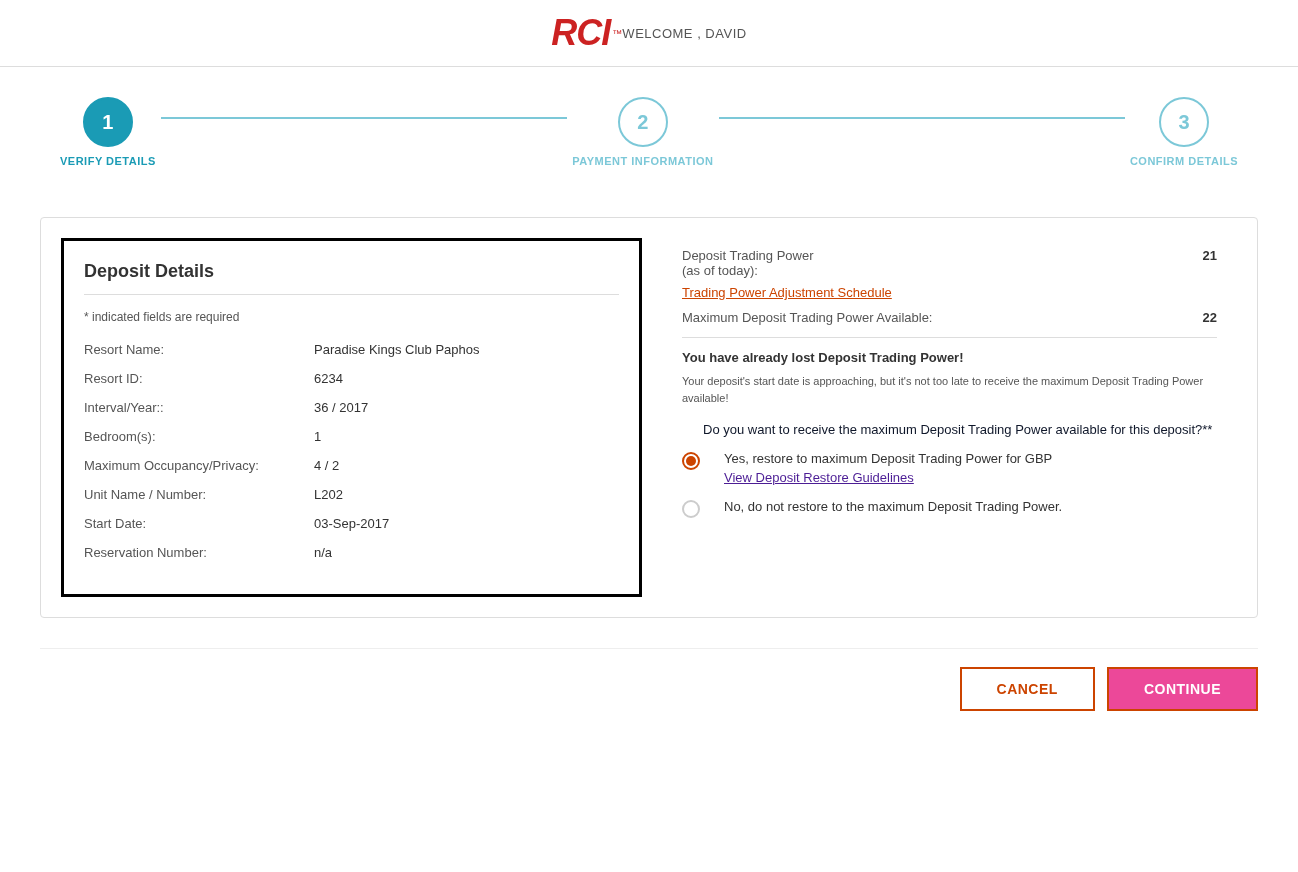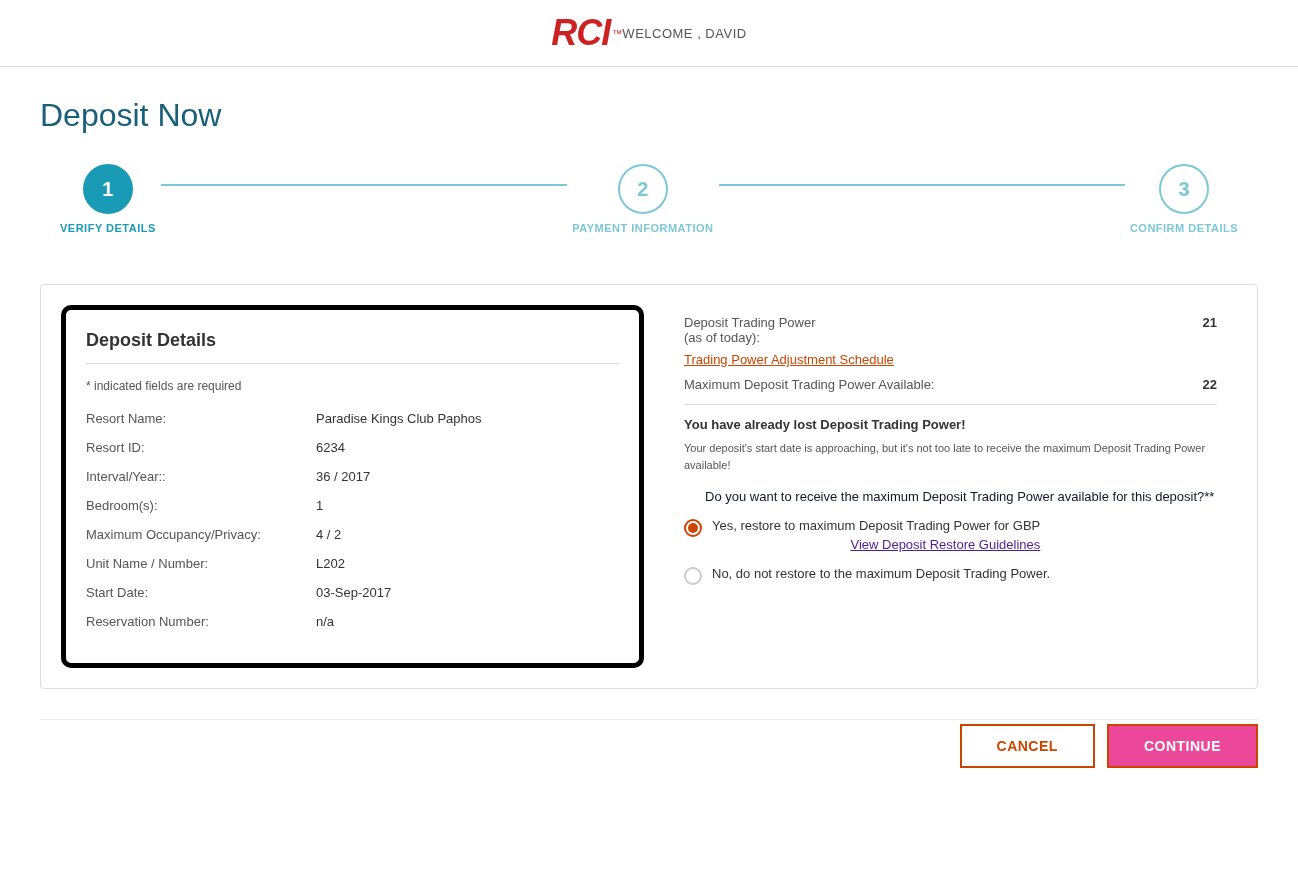--- a/index.html
+++ b/index.html
@@ -117,22 +117,22 @@
       margin-bottom: 30px;
     }
     .card-inner {
       display: flex;
       gap: 20px;
     }
 
     
     .deposit-details {
       flex: 1;
-      border: 5px solid #000000;
-      border-radius: 10px;
+      border: 3px solid #000000;
+      border-radius: 0;
       padding: 20px;
     }
     .deposit-details-title {
       font-size: 18px;
       font-weight: bold;
       color: #333;
       margin-bottom: 15px;
       padding-bottom: 12px;
       border-bottom: 1px solid #ddd;
     }
@@ -205,22 +205,21 @@
     .tp-question {
       color: #0f172a;
       font-size: 13px;
       margin-bottom: 14px;
       margin-left: 21px;
     }
     .radio-option {
       display: flex;
       align-items: flex-start;
       margin-bottom: 14px;
-      gap: 10px;
-      text-align: right;
+      gap: 24px;
     }
     .radio-btn {
       width: 18px;
       height: 18px;
       border-radius: 50%;
       border: 2px solid #ccc;
       flex-shrink: 0;
       margin-top: 1px;
       position: relative;
       cursor: pointer;
@@ -250,21 +249,21 @@
       cursor: pointer;
       font-size: 13px;
       margin-top: 4px;
     }
 
     
     .footer-buttons {
       display: flex;
       justify-content: flex-end;
       gap: 12px;
-      padding: 4px 0;
+      padding: 18px 0;
       border-top: 1px solid #eee;
     }
     .btn-cancel {
       padding: 12px 35px;
       border: 2px solid #cc4400;
       background: #fff;
       color: #cc4400;
       font-size: 14px;
       font-weight: bold;
       cursor: pointer;
@@ -287,21 +286,20 @@
 <div class="header">
   <div class="logo">
     <span class="logo-rci">RCI</span>
       <span class="logo-tm">™</span>
   </div>
   <div class="welcome-text">WELCOME , DAVID</div>
 </div>
 
 <div class="main">
 
-  <h1 class="page-title">Deposit Now</h1>
 
   <div class="stepper">
     <div class="step">
       <div class="step-circle active">1</div>
       <div class="step-label active">VERIFY DETAILS</div>
     </div>
     <div class="step-line"></div>
     <div class="step">
       <div class="step-circle inactive">2</div>
       <div class="step-label inactive">PAYMENT INFORMATION</div>

